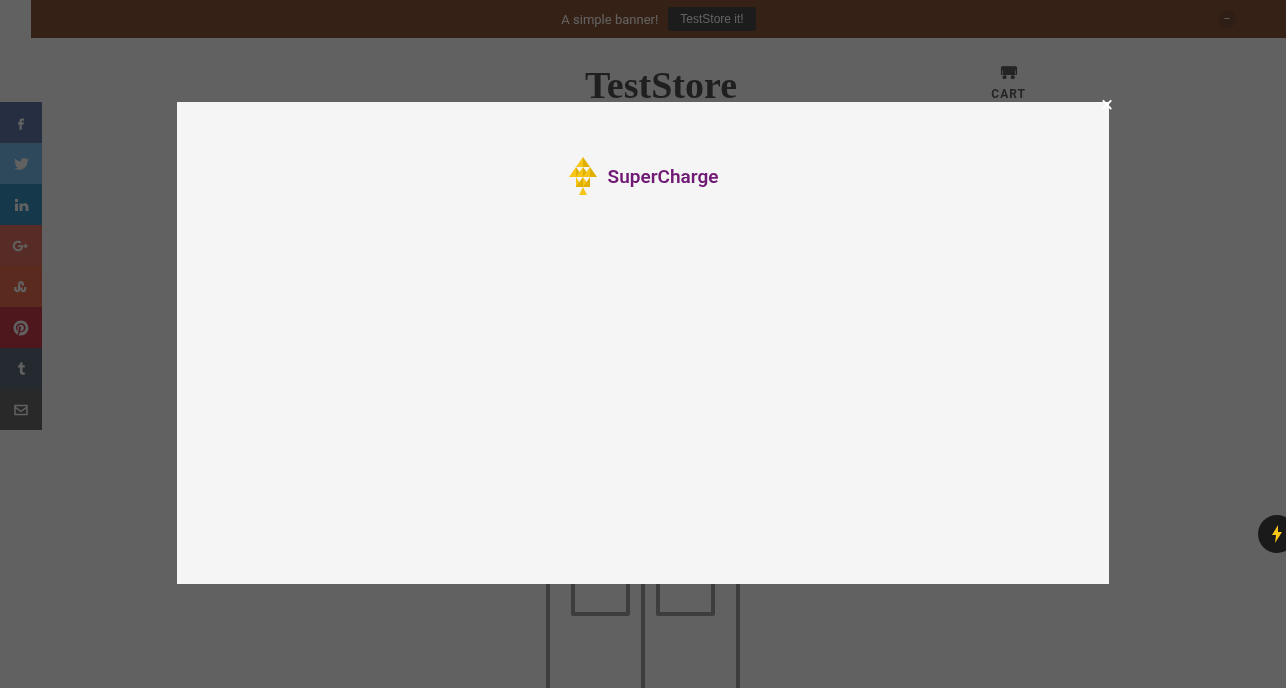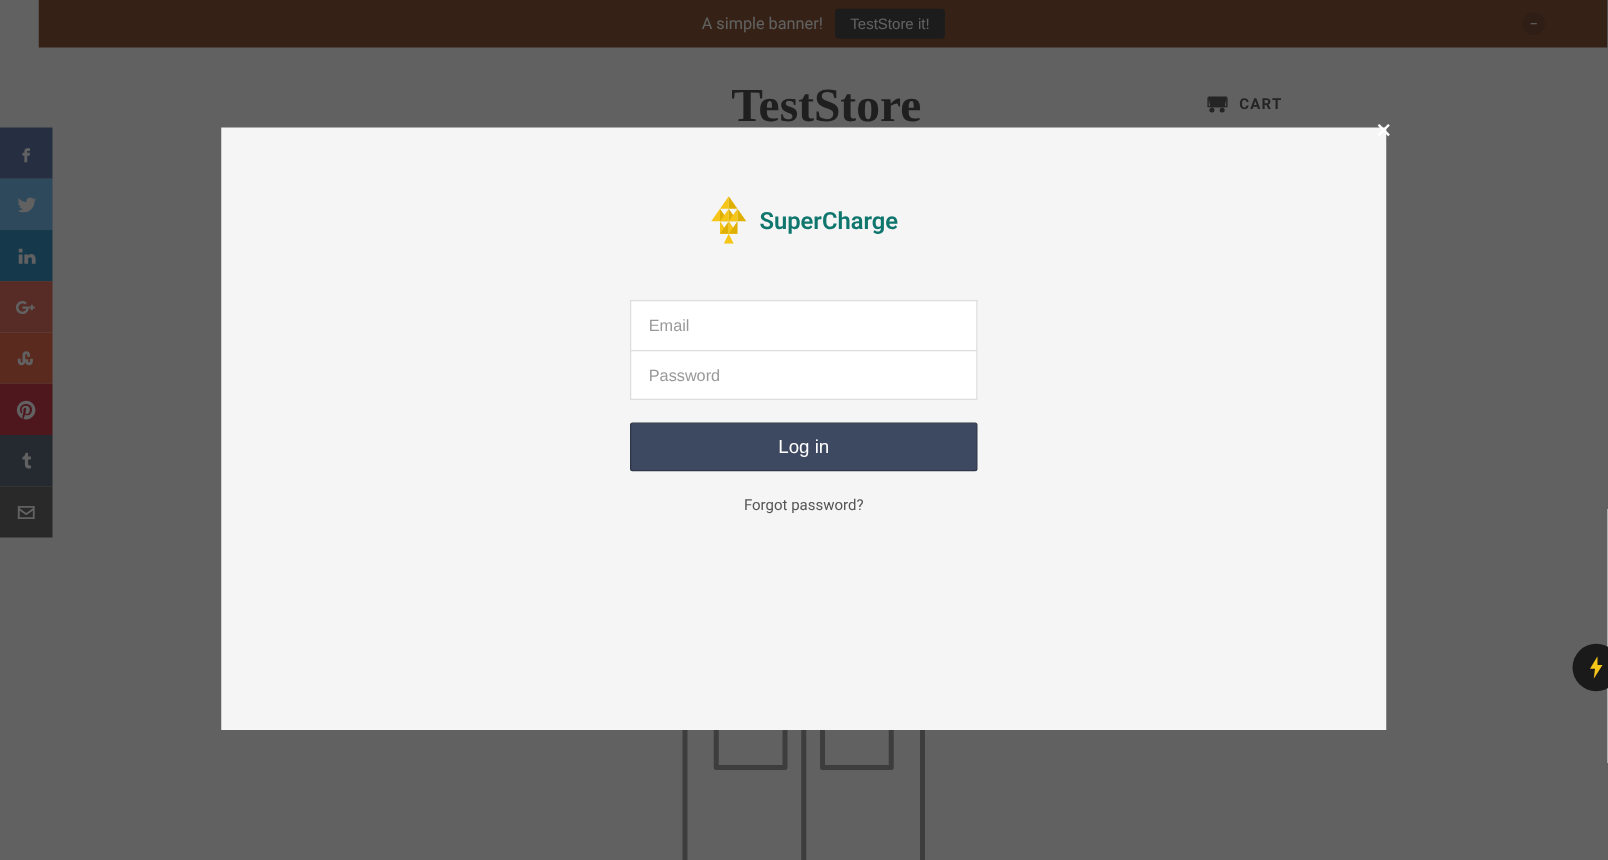--- a/index.html
+++ b/index.html
@@ -84,20 +84,21 @@
       top: 50%;
       transform: translateY(-50%);
       display: flex;
       align-items: center;
       gap: 8px;
       color: #333;
       font-size: 12px;
       font-weight: bold;
       letter-spacing: 1px;
       cursor: pointer;
+      flex-direction: column;
     }
     
     .cart-icon-svg {
       width: 18px;
       height: 14px;
     }
     
     
     .nav {
       display: flex;
@@ -213,21 +214,21 @@
     
     .logo-mark {
       width: 30px;
       height: 38px;
       position: relative;
     }
     
     .logo-text {
       font-size: 19px;
       font-weight: 600;
-      color: #0f766e;
+      color: #701a75;
     }
     
     .login-form {
       width: 278px;
       display: flex;
       flex-direction: column;
     }
     
     .login-input {
       height: 40px;
@@ -419,20 +420,14 @@
         <path fill="#e0b000" d="M22 10 L29 20 L22 20 Z"></path>
         <path fill="#f5c518" d="M8 20 L15 30 L8 30 Z"></path>
         <path fill="#e0b000" d="M15 20 L8 30 L15 30 Z"></path>
         <path fill="#f5c518" d="M15 20 L22 30 L15 30 Z"></path>
         <path fill="#e0b000" d="M22 20 L15 30 L22 30 Z"></path>
         <path fill="#f5c518" d="M15 30 L11 38 L19 38 Z"></path>
       </svg>
       <span class="logo-text">SuperCharge</span>
     </div>
 
-    <div class="login-form">
-      <input type="text" class="login-input" placeholder="Email" style="">
-      <input type="password" class="login-input" placeholder="Password" style="">
-      <button class="login-button">Log in</button>
-      <div class="forgot-link">Forgot password?</div>
-    </div>
   </div>
 </div>
 
 </body></html>

